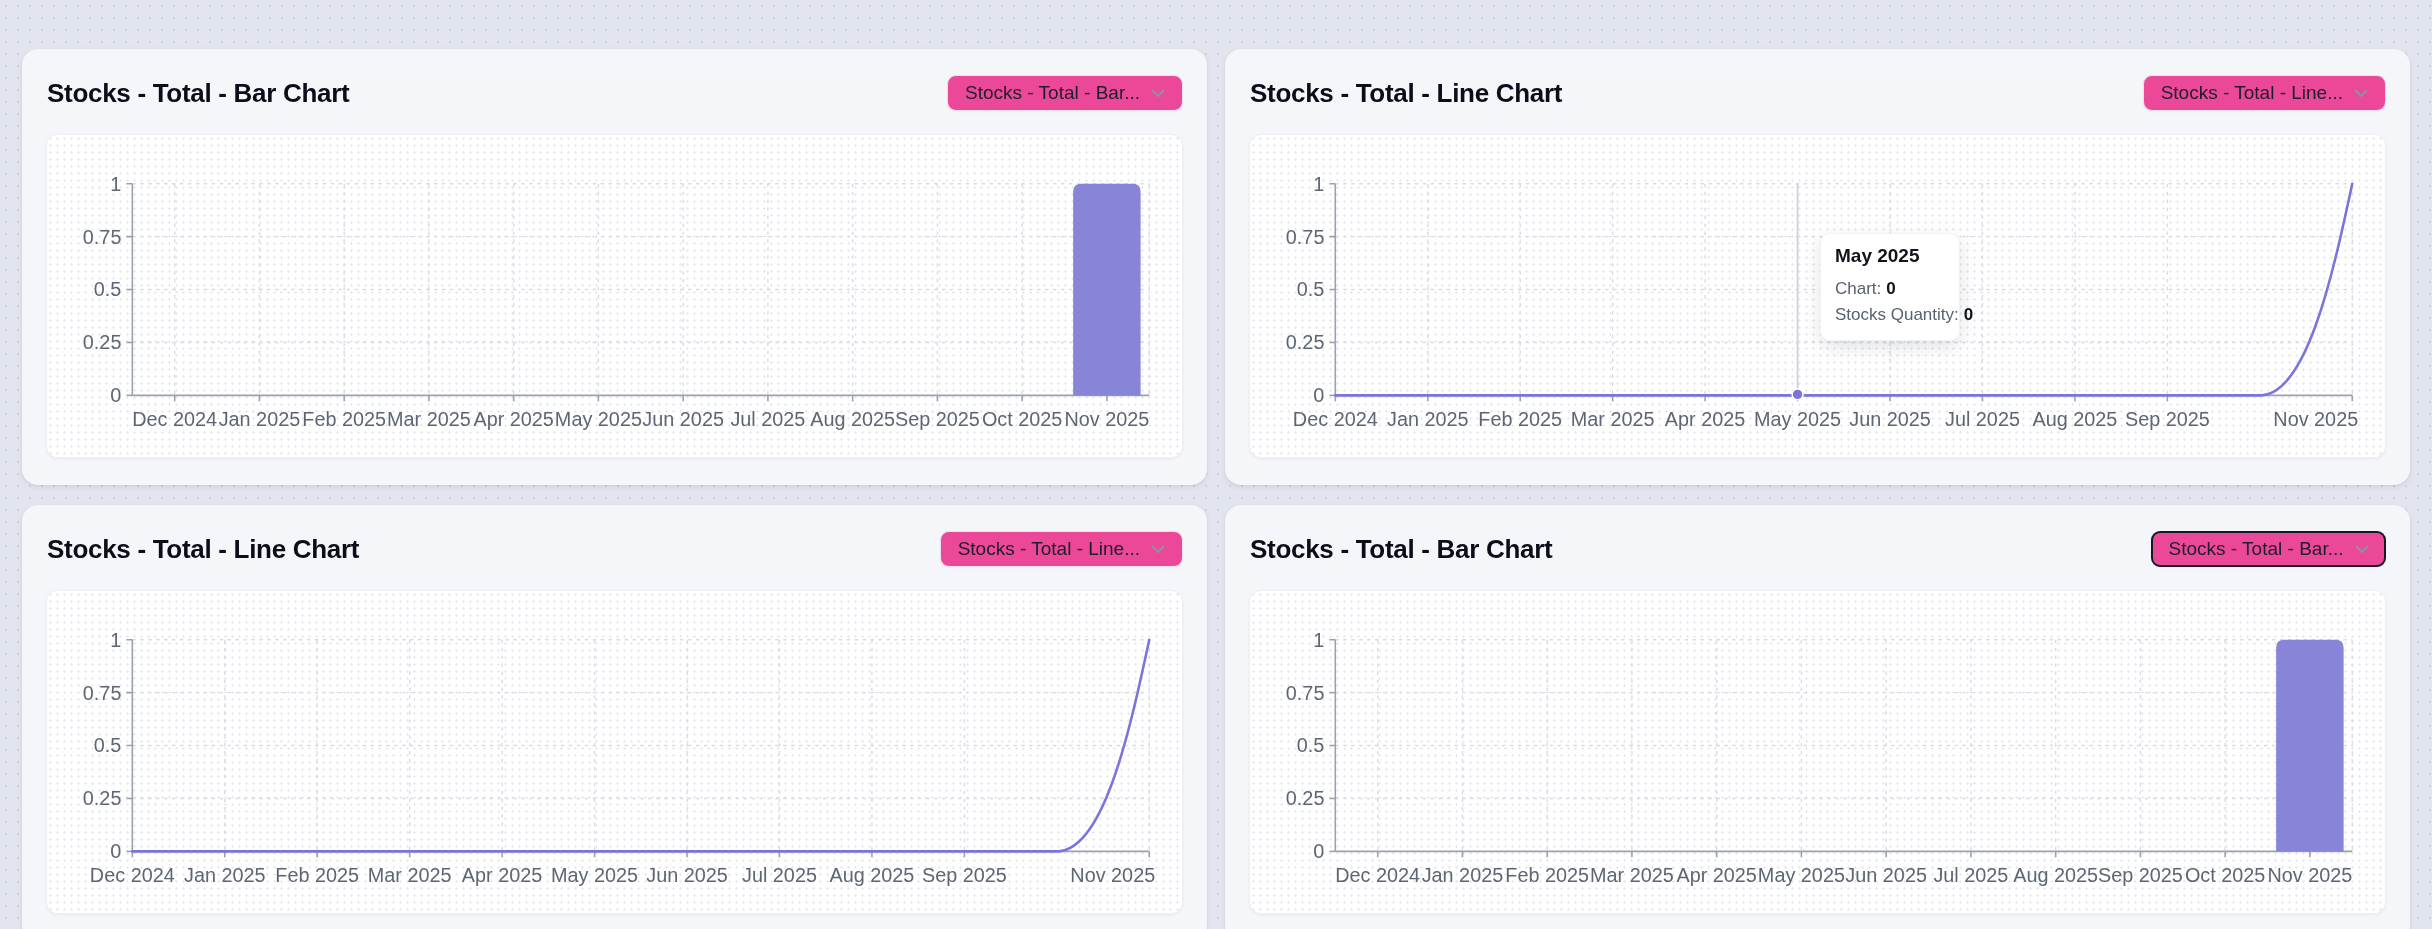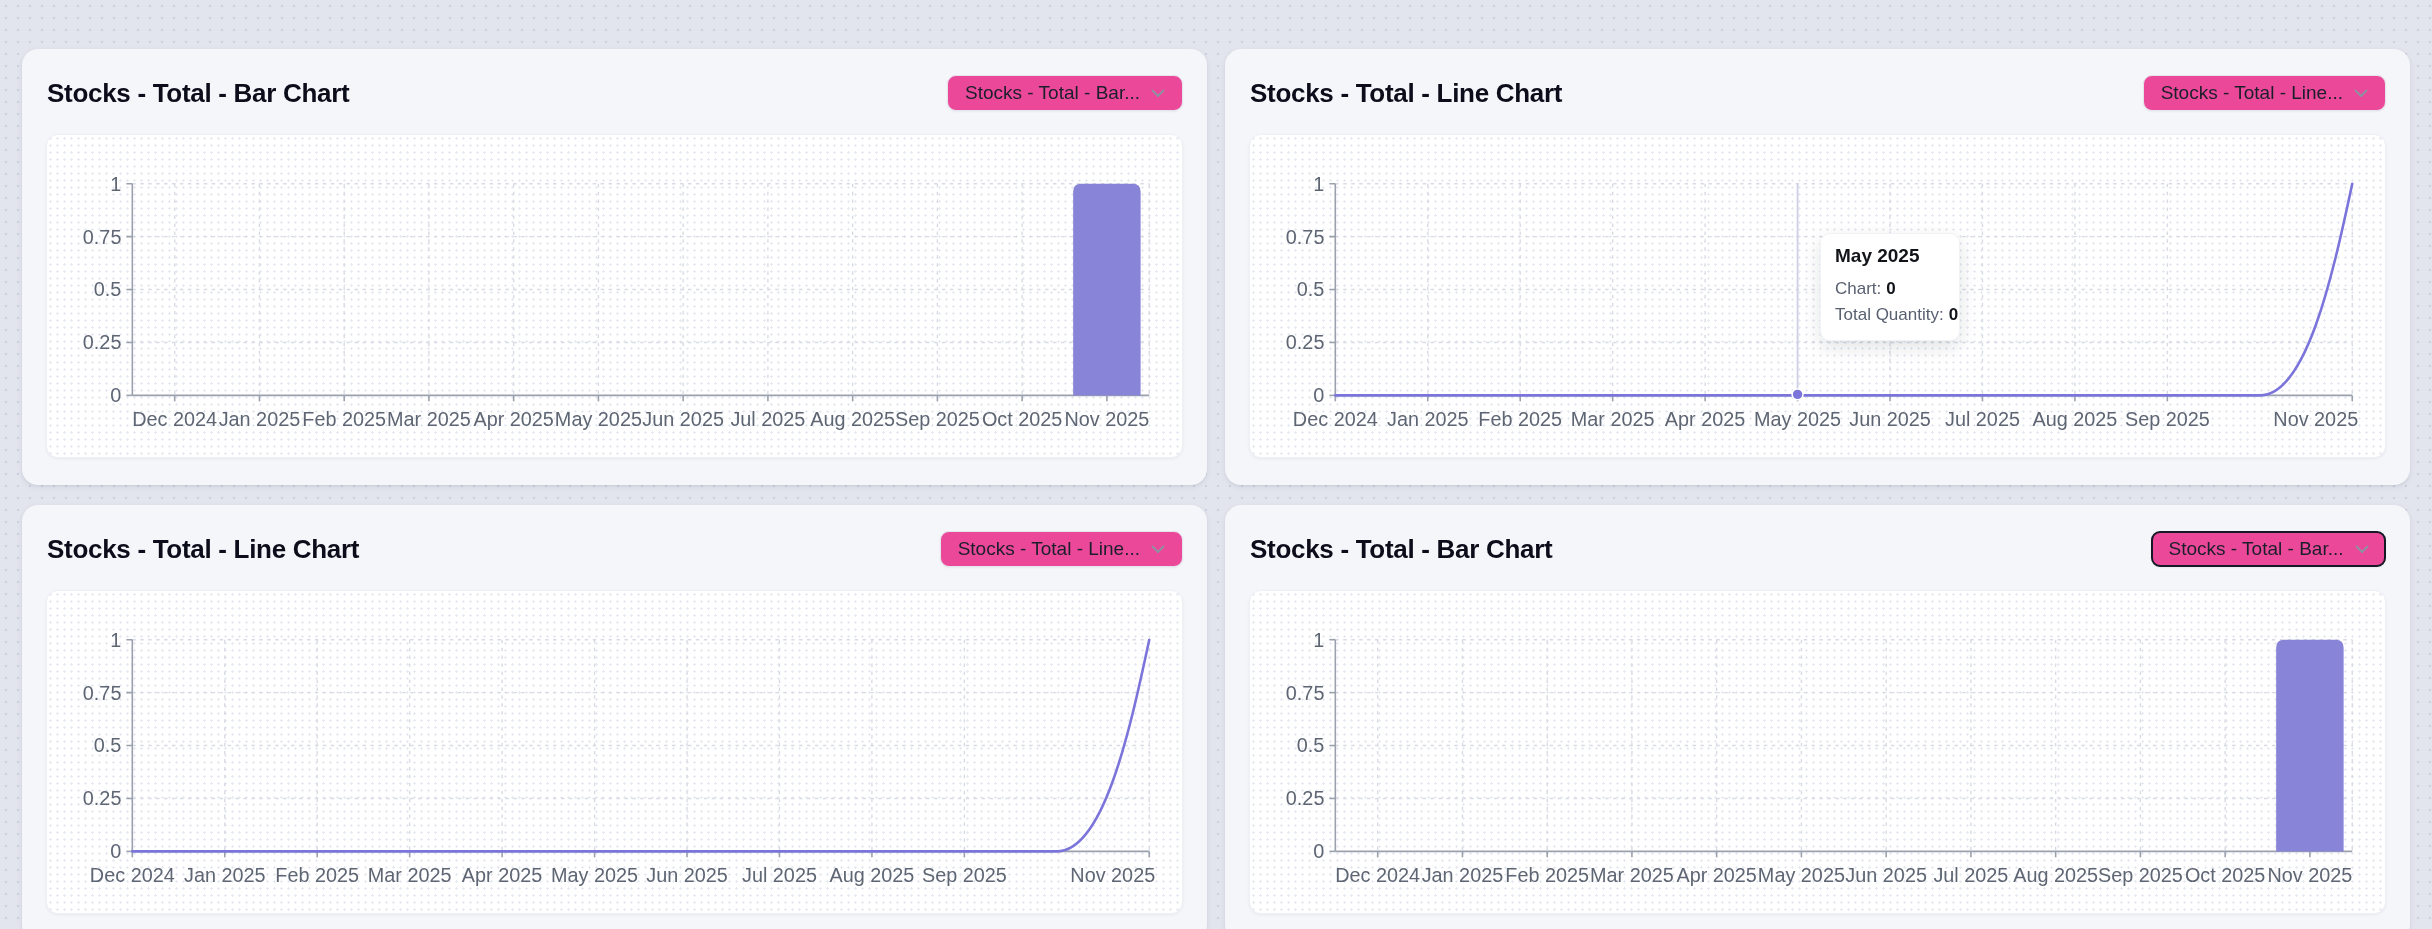--- a/index.html
+++ b/index.html
@@ -210,21 +210,21 @@
           <text x="924.6363636363637" y="293" text-anchor="middle" font-size="20" fill="#5e6573">Sep 2025</text>
           <line x1="1111" y1="262" x2="1111" y2="268" stroke="#9aa1ad" stroke-width="1.6"></line>
           <text x="1117" y="293" text-anchor="end" font-size="20" fill="#5e6573">Nov 2025</text>
           <line x1="551.909090909091" y1="49" x2="551.909090909091" y2="262" stroke="#cfcfe5" stroke-width="1.8"></line>
           <path d="M86,262 L179.1818181818182,262 L272.3636363636364,262 L365.54545454545456,262 L458.72727272727275,262 L551.909090909091,262 L645.0909090909091,262 L738.2727272727273,262 L831.4545454545455,262 L924.6363636363637,262 L1017.8181818181819,262 C1064.409090909091,262 1090.5,144.85 1111,49" fill="none" stroke="#7b74da" stroke-width="2.6" stroke-linecap="round" stroke-linejoin="round"></path>
           <circle cx="551.909090909091" cy="261" r="5.5" fill="#7b74da" stroke="#ffffff" stroke-width="1.5"></circle>
         </svg>
       <div class="tooltip">
         <div class="tt-title">May 2025</div>
         <div class="tt-row"><span>Chart:</span><b>0</b></div>
-        <div class="tt-row"><span>Total Quantity:</span><b>0</b></div>
+        <div class="tt-row"><span>Stocks Quantity:</span><b>0</b></div>
       </div>
     </div>
   </section>
 
   <section class="panel">
     <header class="panel-header">
       <h2 class="panel-title">Stocks - Total - Line Chart</h2>
       <button class="dropdown">
         <span>Stocks - Total - Line...</span>
         <svg class="chevron" width="14" height="9" viewBox="0 0 14 9">

